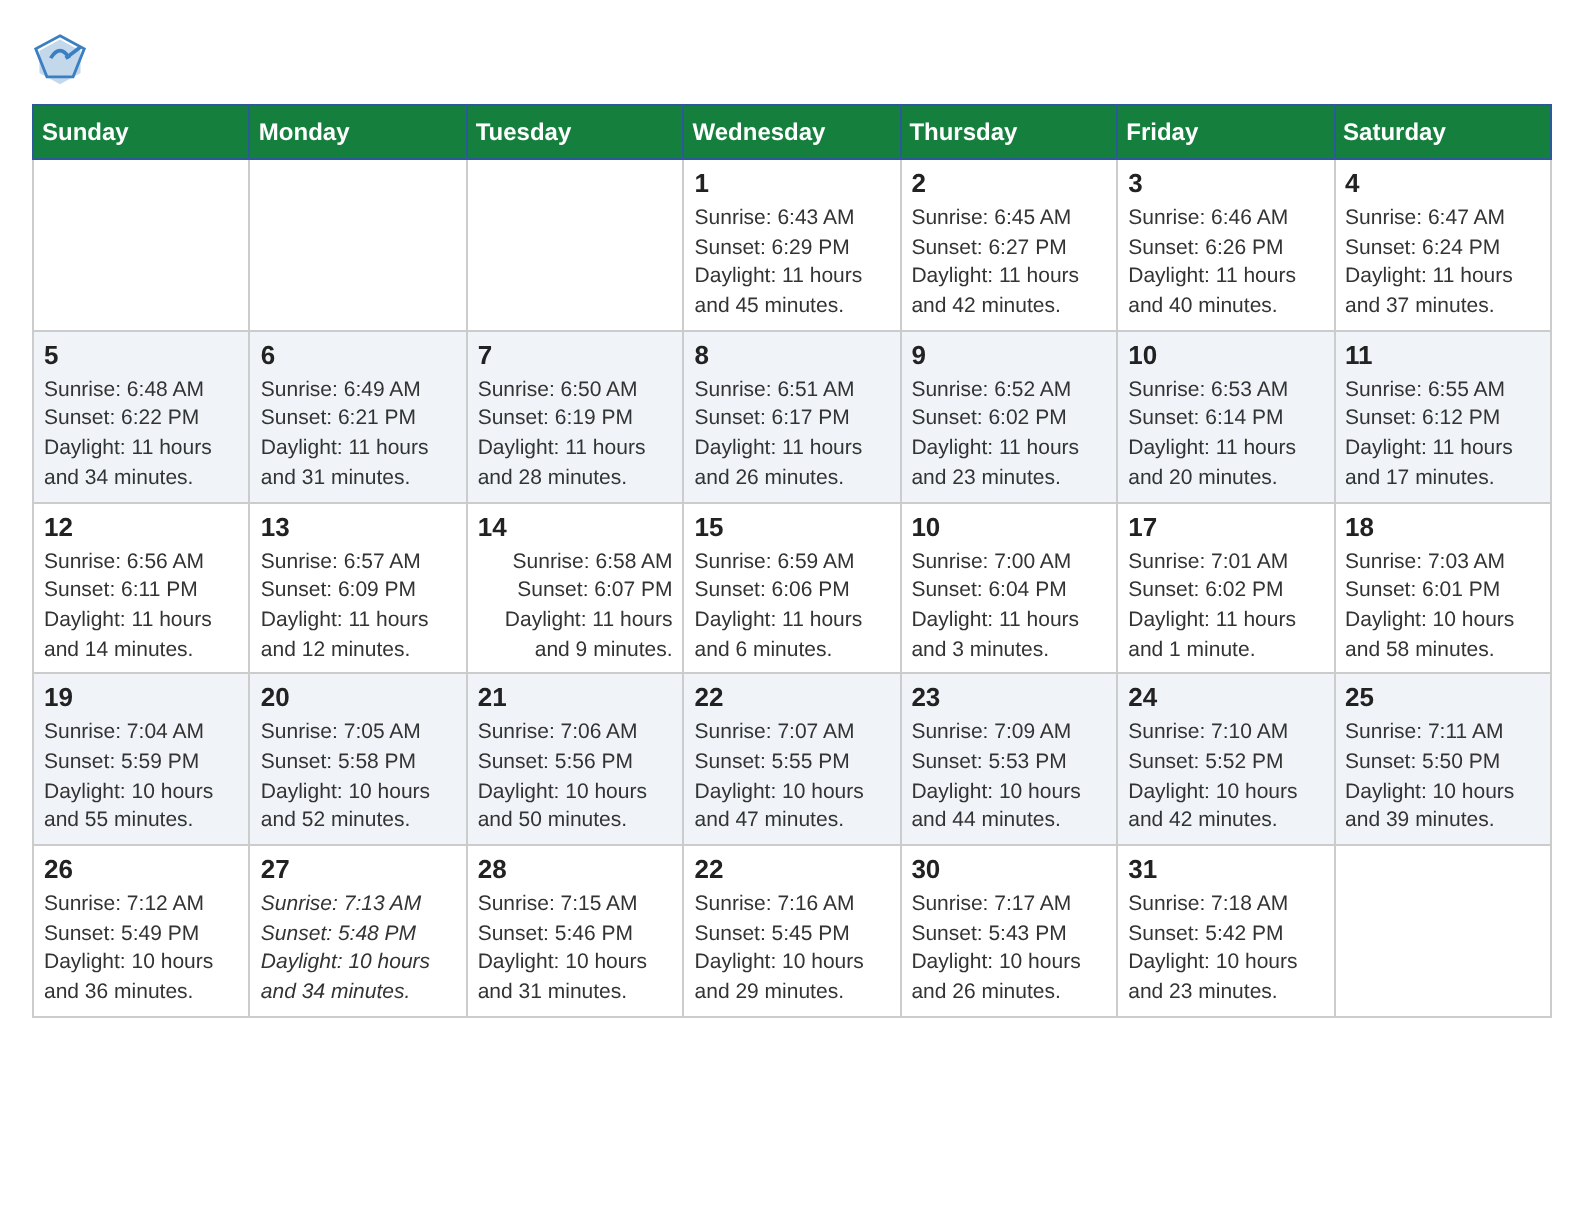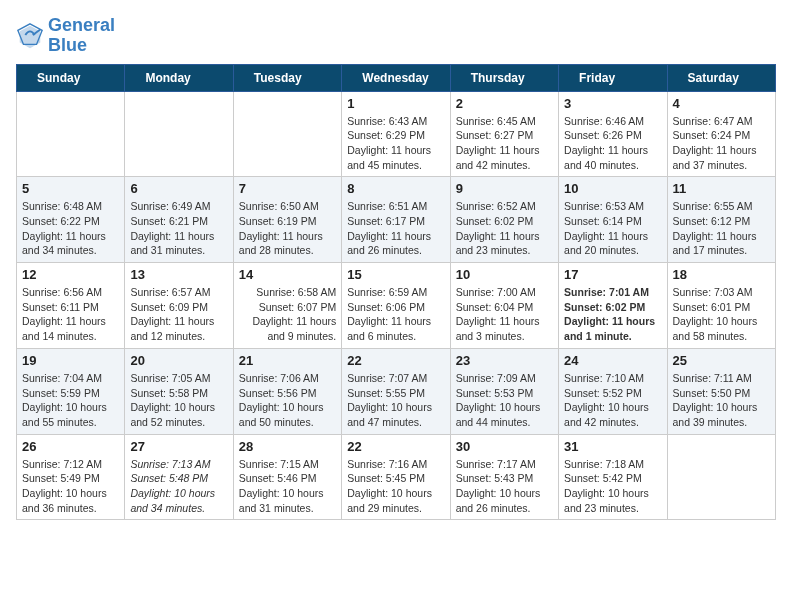--- a/index.html
+++ b/index.html
@@ -45,23 +45,23 @@
     .location {
       font-size: 14px;
       color: #555;
     }
     table {
       width: 100%;
       border-collapse: collapse;
       font-size: 11px;
     }
     thead th {
-      background-color: #0c4a6e;
+      background-color: #15803d;
       color: #fff;
-      padding: 6px 20px;
+      padding: 6px 4px;
       text-align: left;
       font-size: 12px;
       font-weight: bold;
       border: 1px solid #2a5a9a;
     }
     tbody td {
       border: 1px solid #ccc;
       vertical-align: top;
       padding: 4px 5px;
       width: 108px;
@@ -92,26 +92,20 @@
 <body>
 
 <div class="header">
   <div class="logo">
     <svg class="logo-icon" viewBox="0 0 30 30">
       <polygon points="15,4 26,10 26,22 15,28 4,22 4,10" fill="#3a7fc1" opacity="0.3"></polygon>
       <polygon points="15,2 28,9 22,24 8,24 2,9" fill="none" stroke="#3a7fc1" stroke-width="1.5"></polygon>
       <path d="M10,14 Q15,6 20,14" stroke="#3a7fc1" stroke-width="2" fill="none"></path>
       <path d="M18,14 L26,8" stroke="#3a7fc1" stroke-width="2"></path>
     </svg>
-    <div>
-      <div class="logo-text">
-        <span>General</span><br>
-        <span style="color:#3a7fc1">Blue</span>
-      </div>
-    </div>
   </div>
   <div class="title-block">
     <div class="month-title"></div>
     <div class="location"></div>
   </div>
 </div>
 
 <table>
   <thead>
     <tr>
@@ -240,21 +234,21 @@
         </td>
         <td>
           <div class="day-num">10</div>
           <div class="day-info" style="white-space: pre-line;">Sunrise: 7:00 AM
 Sunset: 6:04 PM
 Daylight: 11 hours
 and 3 minutes.</div>
         </td>
         <td>
           <div class="day-num">17</div>
-          <div class="day-info" style="white-space: pre-line; font-weight: bold;">Sunrise: 7:01 AM
+          <div class="day-info" style="white-space: pre-line;">Sunrise: 7:01 AM
 Sunset: 6:02 PM
 Daylight: 11 hours
 and 1 minute.</div>
         </td>
         <td>
           <div class="day-num">18</div>
           <div class="day-info" style="white-space: pre-line;">Sunrise: 7:03 AM
 Sunset: 6:01 PM
 Daylight: 10 hours
 and 58 minutes.</div>

